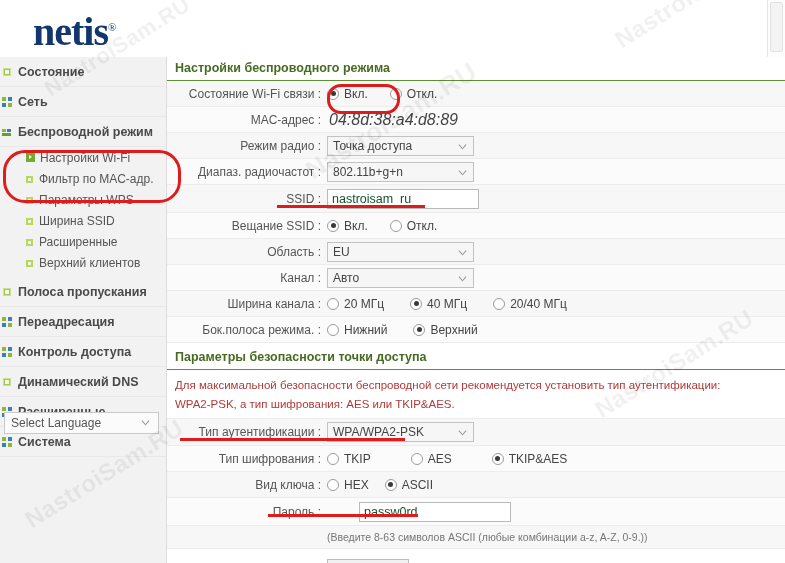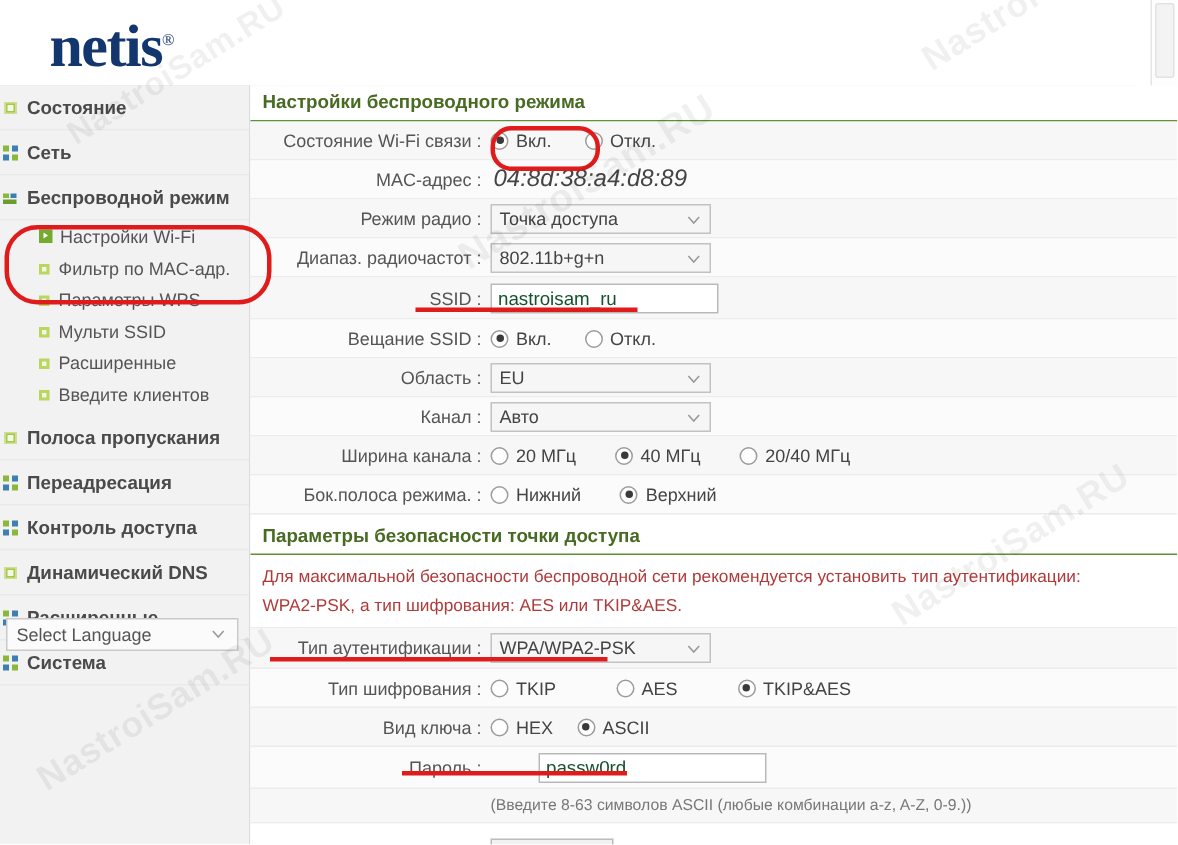--- a/index.html
+++ b/index.html
@@ -401,29 +401,29 @@
       <div class="mi sub">
         <span class="ic sdot"></span>
         <span>Фильтр по MAC-адр.</span>
       </div>
       <div class="mi sub">
         <span class="ic sdot"></span>
         <span>Параметры WPS</span>
       </div>
       <div class="mi sub">
         <span class="ic sdot"></span>
-        <span>Мульти SSID</span>
+        <span>Ширина SSID</span>
       </div>
       <div class="mi sub">
         <span class="ic sdot"></span>
         <span>Расширенные</span>
       </div>
       <div class="mi sub">
         <span class="ic sdot"></span>
-        <span>Введите клиентов</span>
+        <span>Верхний клиентов</span>
       </div>
 
       <div class="mi" style="margin-top:4px;">
         <span class="ic dot"><i></i></span>
         <span>Полоса пропускания</span>
       </div>
       <div class="mi">
         <span class="ic quad"><i></i></span>
         <span>Переадресация</span>
       </div>

